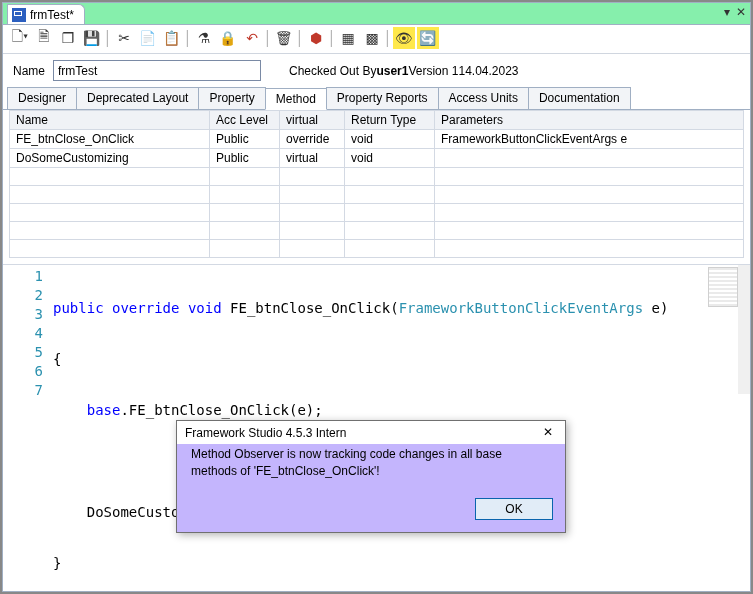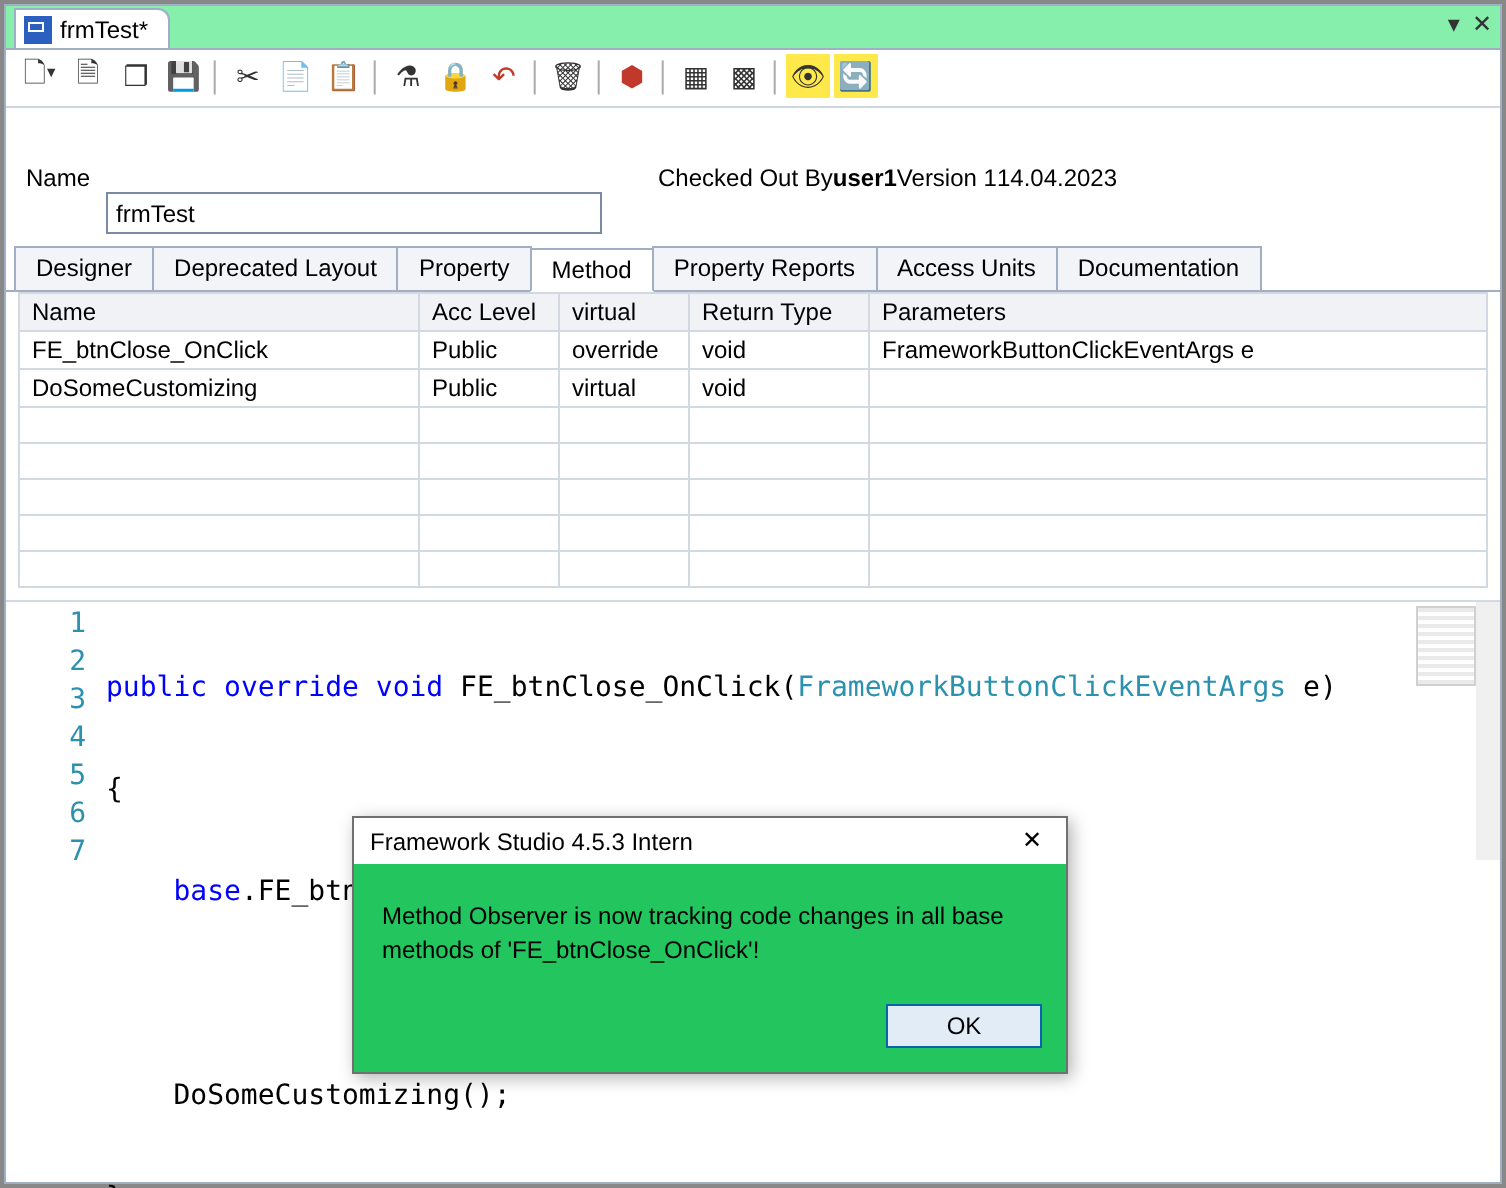--- a/index.html
+++ b/index.html
@@ -86,26 +86,25 @@
   .tbtn.sep { width:6px; pointer-events:none; color:#aaa; }
   .tbtn.hl { background:#ffe84a; }
   
   .name-row {
     display:flex;
     align-items:center;
     gap:8px;
     padding:6px 10px;
   }
   .name-row input {
-    width: 248px;
+    width: 208px;
     height: 21px;
     border:1px solid #7a8aa5;
     padding:0 4px;
     font-size:12px;
-    margin-top:36px;
   }
   .name-row .meta { display:flex; gap:0; align-items:center; margin-left:20px;}
   
   .tabs {
     display:flex;
     border-bottom:1px solid #a0afc3;
     padding:0 4px;
     gap:0;
   }
   .tab {
@@ -177,36 +176,36 @@
     border:1px solid #d0d0d0;
   }
   .vscroll {
     position:absolute; right:0; top:0; bottom:0; width:12px;
     background:#f0f0f0;
   }
 
   
   .dialog {
     position:absolute;
-    left:176px; top:408px;
-    width:358px;
-    background:#22c55e;
+    left:176px; top:420px;
+    width:390px;
+    background:#c4b5fd;
     border:1px solid #707070;
     box-shadow:2px 2px 8px rgba(0,0,0,.3);
   }
   .dlg-title {
     display:flex;
     align-items:center;
     justify-content:space-between;
     padding:4px 8px;
     background:#fff;
     font-size:12px;
   }
   .dlg-close { cursor:pointer; font-family:"Segoe UI Symbol"; padding:0 4px;}
-  .dlg-body { padding:18px 14px 10px 14px; font-size:12px; line-height:1.4; }
+  .dlg-body { padding:2px 14px 10px 14px; font-size:12px; line-height:1.4; }
   .dlg-buttons { display:flex; justify-content:flex-end; padding:8px 12px 12px;}
   .dlg-btn {
     width:78px; height:22px;
     border:1px solid #0a64ad;
     background:#e1ecf7;
     cursor:pointer;
     font-size:12px;
   }
 </style>
 </head>

